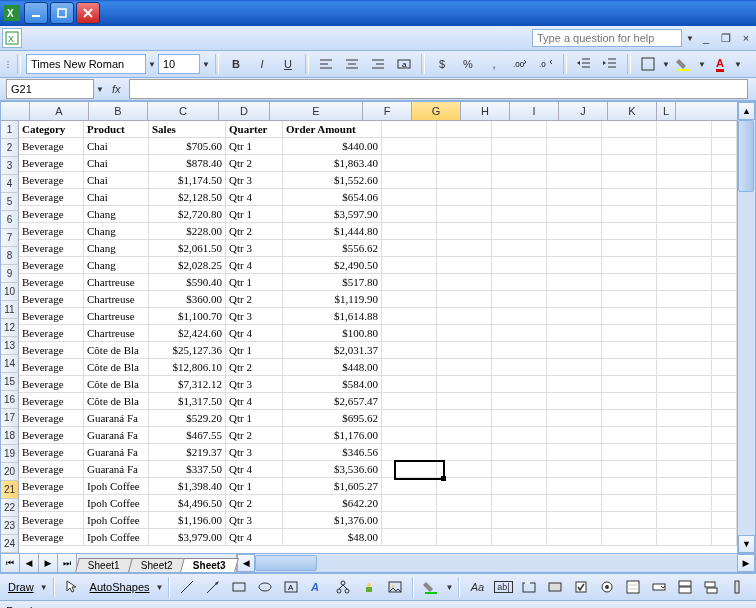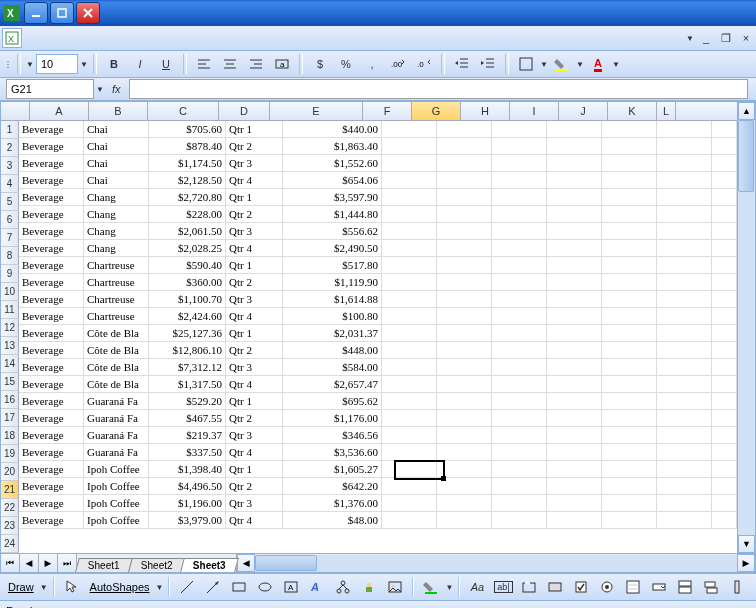--- a/index.html
+++ b/index.html
@@ -99,30 +99,34 @@
 </div>
 
 <div class="menubar">
   <div class="doc-icon">
     <svg width="14" height="14">
         <rect x="1" y="1" width="12" height="12" fill="#fff" stroke="#2a8f3a"></rect>
         <text x="3" y="11" font-size="9" fill="#2a8f3a">X</text>
       </svg>
   </div>
   <div class="right">
+    <input class="helpbox" placeholder="Type a question for help" style="">
     <span class="tool-drop">▼</span>
     <div class="smallbtn">_</div>
     <div class="smallbtn">❐</div>
     <div class="smallbtn">×</div>
   </div>
 </div>
 
 <div class="toolbar">
   <span class="tool-drop">⋮</span>
   <div class="tool-sep"></div>
+  <div class="font-name">
+      <span>Times New Roman</span>
+    </div>
     <span class="tool-drop">▼</span>
   <div class="font-size">
       <span>10</span>
     </div>
     <span class="tool-drop">▼</span>
   <div class="tool-sep"></div>
   <div class="tool-btn">
       <b>B</b>
     </div>
   <div class="tool-btn">
@@ -263,20 +267,34 @@
             <div class="rowh">18</div>
             <div class="rowh">19</div>
             <div class="rowh">20</div>
             <div class="rowh active">21</div>
             <div class="rowh">22</div>
             <div class="rowh">23</div>
             <div class="rowh">24</div>
           </div>
         <div class="cells" id="cells">
             <div class="row">
+              <div class="cell header" style="width: 58px;">Category</div>
+              <div class="cell header" style="width: 58px;">Product</div>
+              <div class="cell header" style="width: 70px;">Sales</div>
+              <div class="cell header" style="width: 50px;">Quarter</div>
+              <div class="cell header" style="width: 92px;">Order Amount</div>
+              <div class="cell" style="width: 48px;"></div>
+              <div class="cell" style="width: 48px;"></div>
+              <div class="cell" style="width: 48px;"></div>
+              <div class="cell" style="width: 48px;"></div>
+              <div class="cell" style="width: 48px;"></div>
+              <div class="cell" style="width: 48px;"></div>
+              <div class="cell" style="width: 18px;"></div>
+            </div>
+            <div class="row">
               <div class="cell" style="width: 58px;">Beverage</div>
               <div class="cell" style="width: 58px;">Chai</div>
               <div class="cell num" style="width: 70px;">$705.60</div>
               <div class="cell" style="width: 50px;">Qtr 1</div>
               <div class="cell num" style="width: 92px;">$440.00</div>
               <div class="cell" style="width: 48px;"></div>
               <div class="cell" style="width: 48px;"></div>
               <div class="cell" style="width: 48px;"></div>
               <div class="cell" style="width: 48px;"></div>
               <div class="cell" style="width: 48px;"></div>

